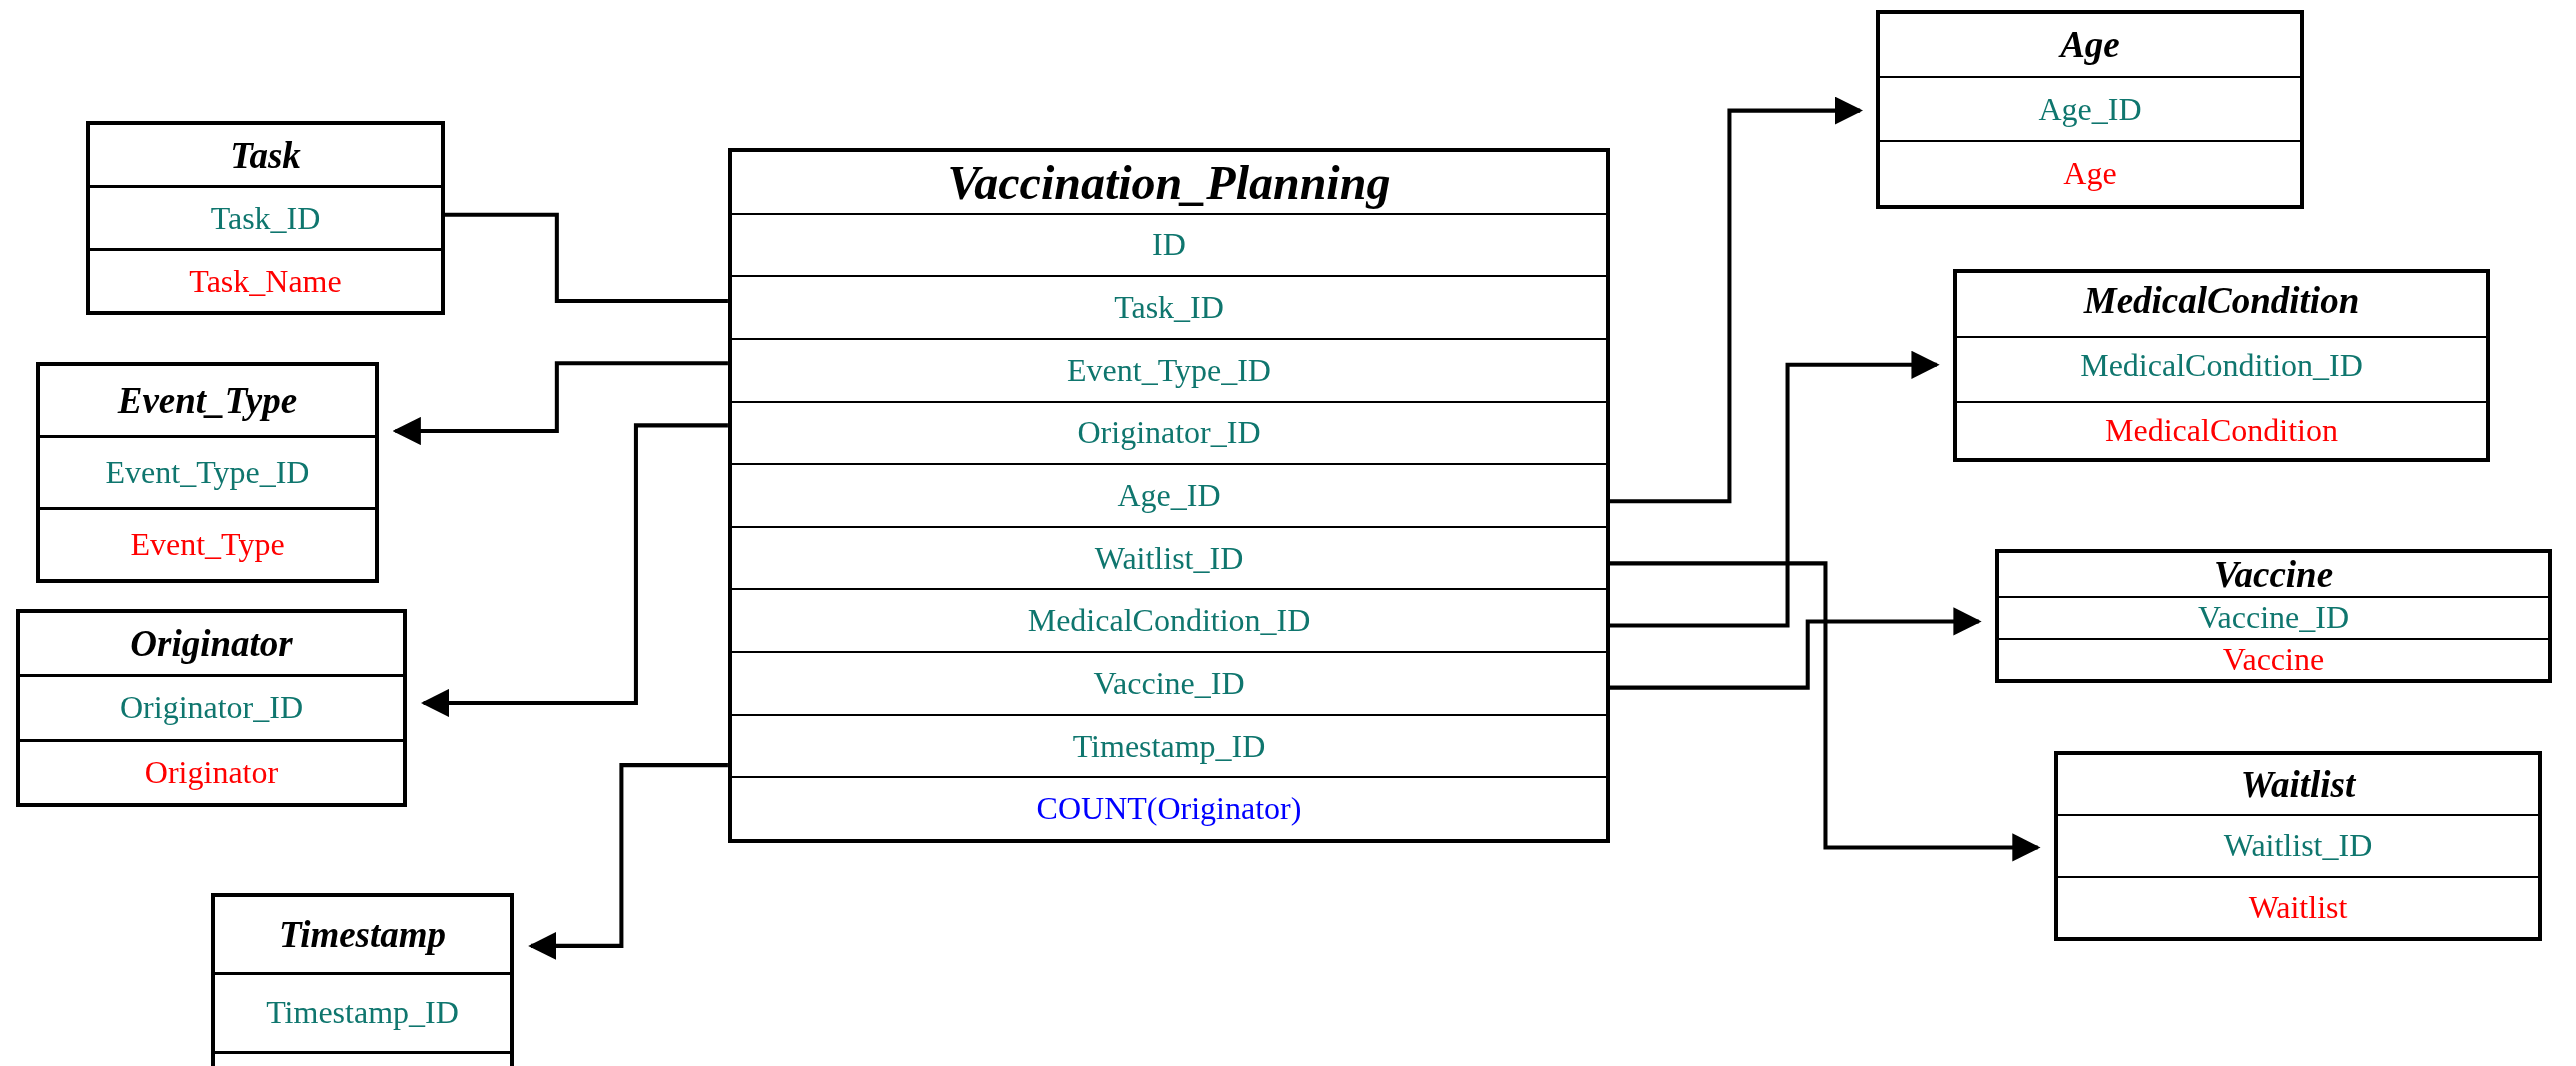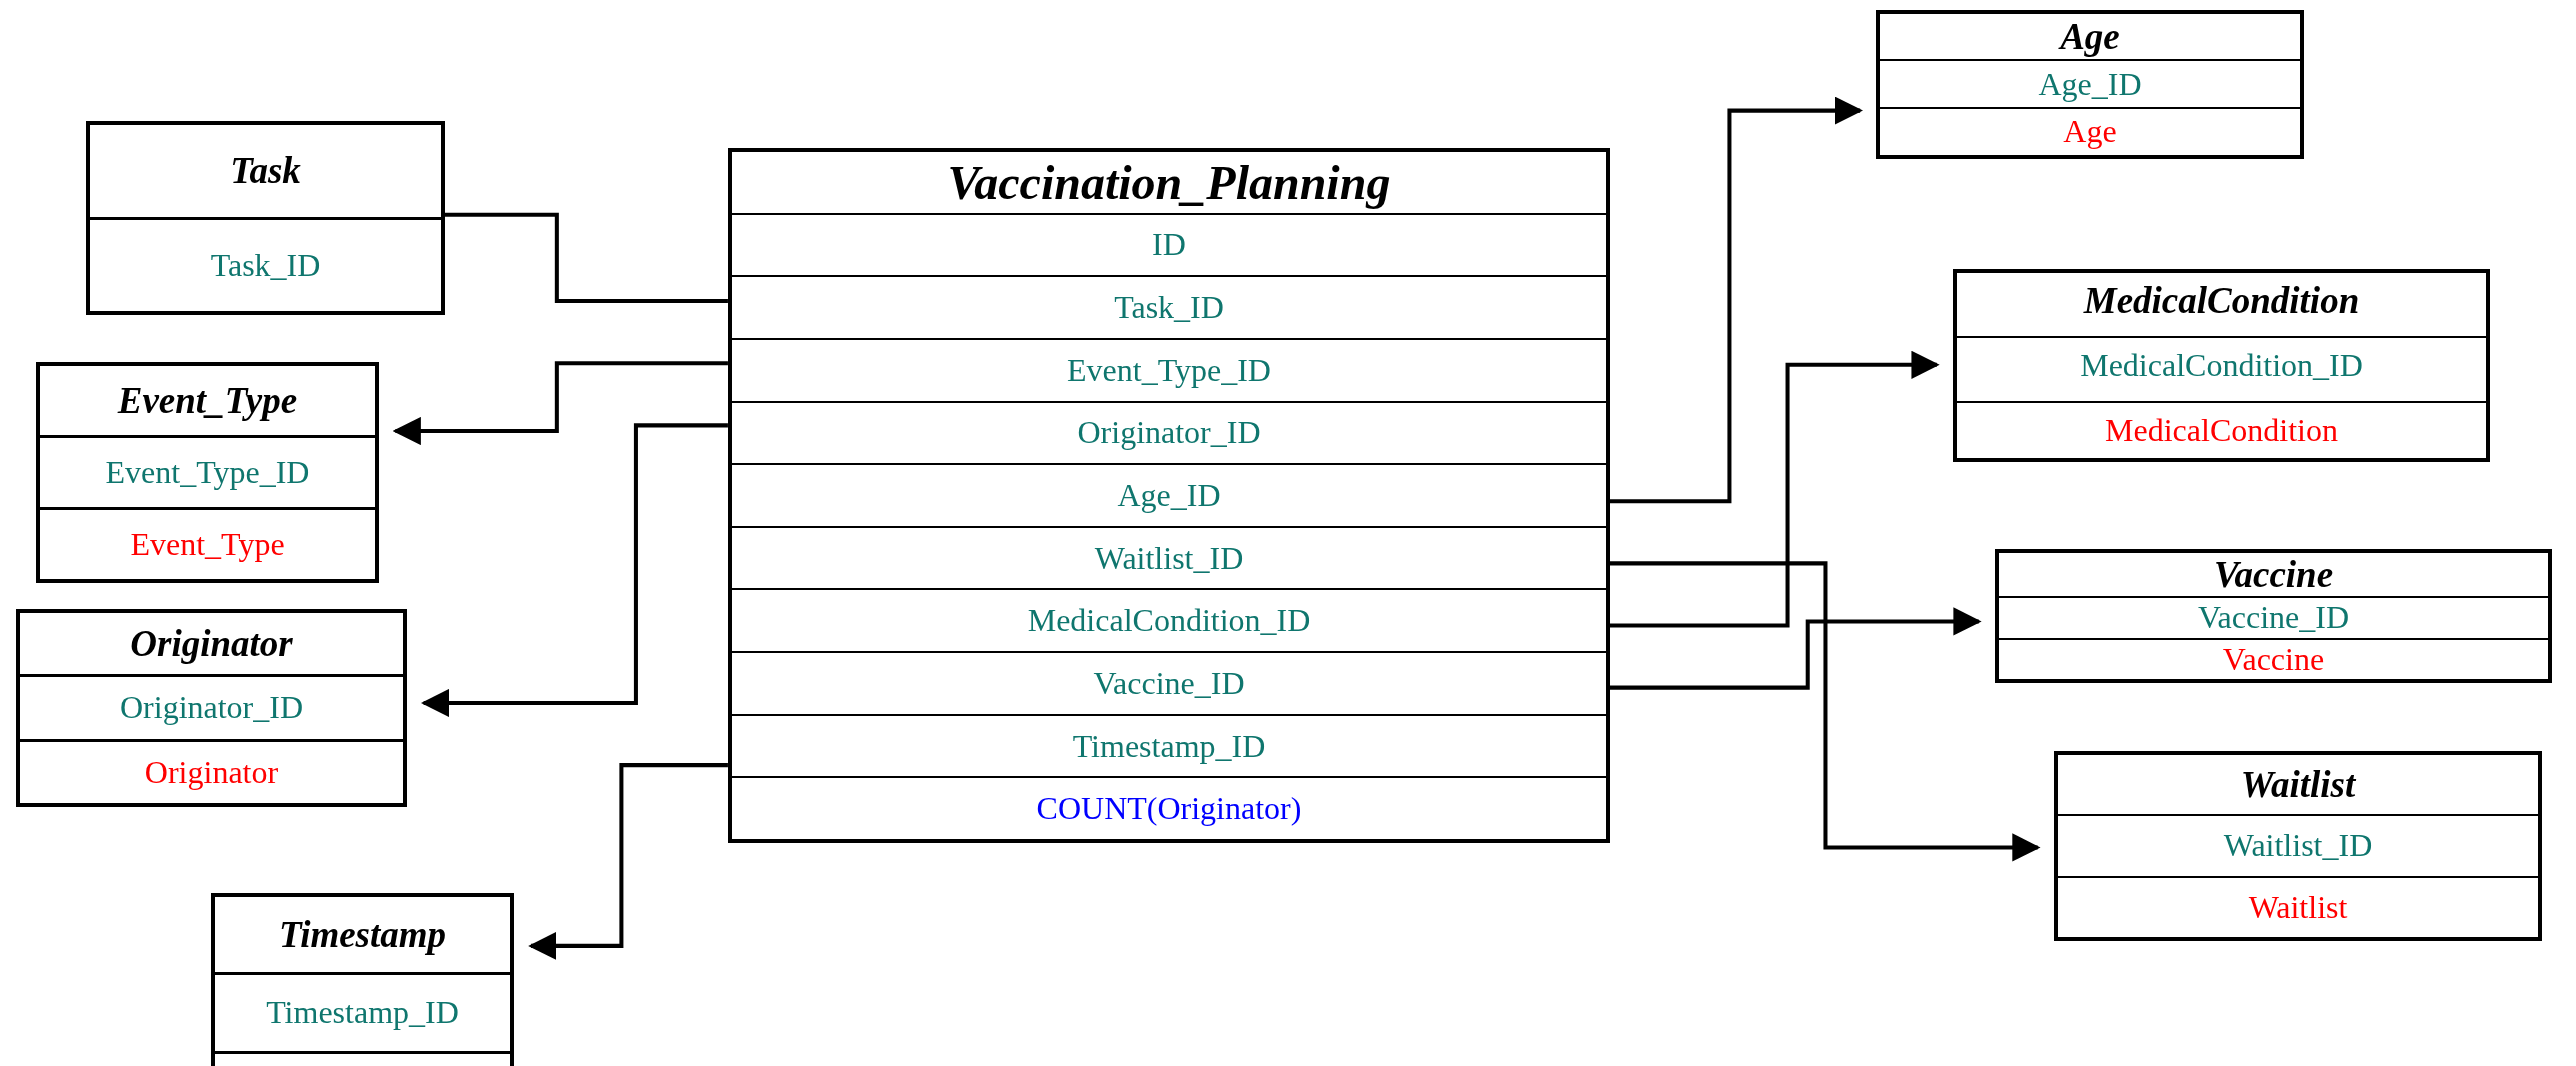--- a/index.html
+++ b/index.html
@@ -47,21 +47,21 @@
 
   
   .dim .row{font-size:32px;}
   .dim .row.head{font-size:37px;}
 
   #dim-task        {left:86px; top:121px;  width:359px; height:194px;}
   #dim-event-type  {left:36px;  top:362px;  width:343px; height:221px;}
   #dim-originator  {left:16px;  top:609px;  width:391px; height:198px;}
   #dim-timestamp   {left:211px; top:893px; width:303px; height:240px;}
 
-  #dim-age         {left:1876px;top:9.7px;   width:428px; height:149px;}
+  #dim-age         {left:1876px;top:9.7px;   width:428px; height:199px;}
   #dim-medcond     {left:1953px;top:269px;  width:537px; height:193px;gap:8px;}
   #dim-vaccine     {left:1995px;top:549px;  width:557px; height:134px;}
   #dim-waitlist    {left:2054px;top:751px;  width:488px; height:190px;}
 
   #dim-task .row, #dim-event-type .row, #dim-originator .row,
   #dim-timestamp .row{border-top-width:3.2px;}
 </style>
 </head>
 <body>
 
@@ -103,20 +103,21 @@
     <div class="row pk">Waitlist_ID</div>
     <div class="row pk">MedicalCondition_ID</div>
     <div class="row pk">Vaccine_ID</div>
     <div class="row pk">Timestamp_ID</div>
     <div class="row measure">COUNT(Originator)</div>
   </div>
 
   <div class="entity dim" id="dim-task">
     <div class="row head">Task</div>
     <div class="row pk">Task_ID</div>
+    <div class="row attr">Task_Name</div>
   </div>
 
   <div class="entity dim" id="dim-event-type">
     <div class="row head">Event_Type</div>
     <div class="row pk">Event_Type_ID</div>
     <div class="row attr">Event_Type</div>
   </div>
 
   <div class="entity dim" id="dim-originator">
     <div class="row head">Originator</div>

